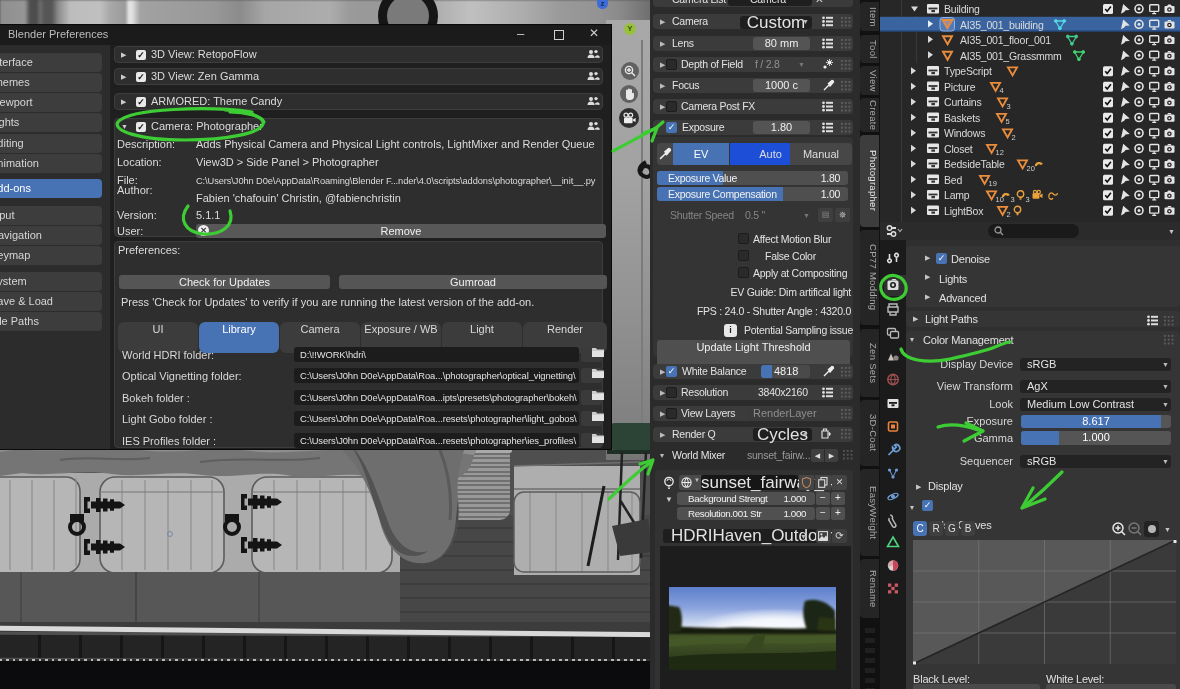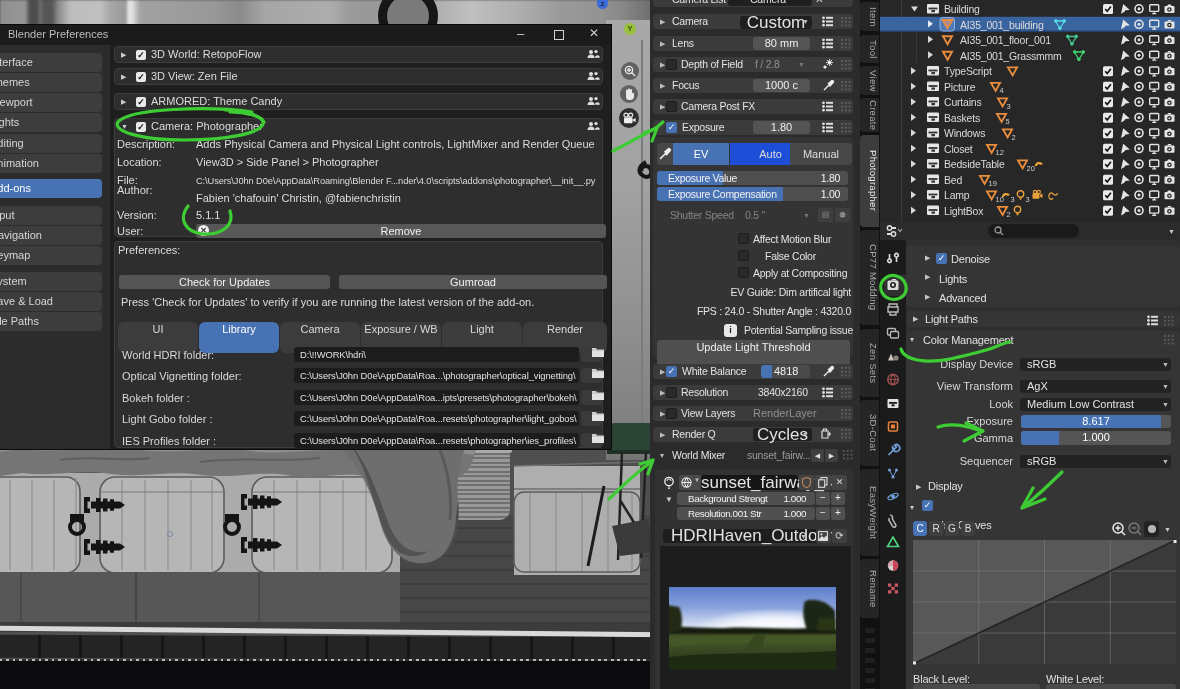--- a/index.html
+++ b/index.html
@@ -208,22 +208,22 @@
       <div class="abox" style="top:68px;height:17px;"></div>
       <div class="abox" style="top:93px;height:119px;"></div>
       <div class="harr" style="left:121px;top:25px;">▶</div>
       <div class="harr" style="left:121px;top:47px;">▶</div>
       <div class="harr" style="left:121px;top:72px;">▶</div>
       <div class="harr" style="left:121px;top:97px;">▼</div>
       <div class="wcb" style="left:136px;top:25px;">✓</div>
       <div class="wcb" style="left:136px;top:47px;">✓</div>
       <div class="wcb" style="left:136px;top:72px;">✓</div>
       <div class="wcb" style="left:136px;top:97px;">✓</div>
-      <div class="txt" style="left:151px;top:23px;">3D World: RetopoFlow</div>
-      <div class="txt" style="left:151px;top:45px;">3D View: Zen File</div>
+      <div class="txt" style="left:151px;top:23px;">3D View: RetopoFlow</div>
+      <div class="txt" style="left:151px;top:45px;">3D View: Zen Gamma</div>
       <div class="txt" style="left:151px;top:70px;">ARMORED: Theme Candy</div>
       <div class="txt" style="left:151px;top:95px;">Camera: Photographer</div>
       <svg class="ppl" style="left:587px;top:24px;" viewBox="0 0 13 10">
           <circle cx="4" cy="3" r="2" fill="#ddd"></circle>
           <circle cx="9" cy="2.6" r="1.7" fill="#ddd"></circle>
           <path d="M0.5,9 a3.5,3.5 0 0 1 7,0 Z M7.5,8.6 a3,3 0 0 1 5,-1.4 V9 Z" fill="#ddd"></path>
         </svg>
       <svg class="ppl" style="left:587px;top:46px;" viewBox="0 0 13 10">
           <circle cx="4" cy="3" r="2" fill="#ddd"></circle>
           <circle cx="9" cy="2.6" r="1.7" fill="#ddd"></circle>

